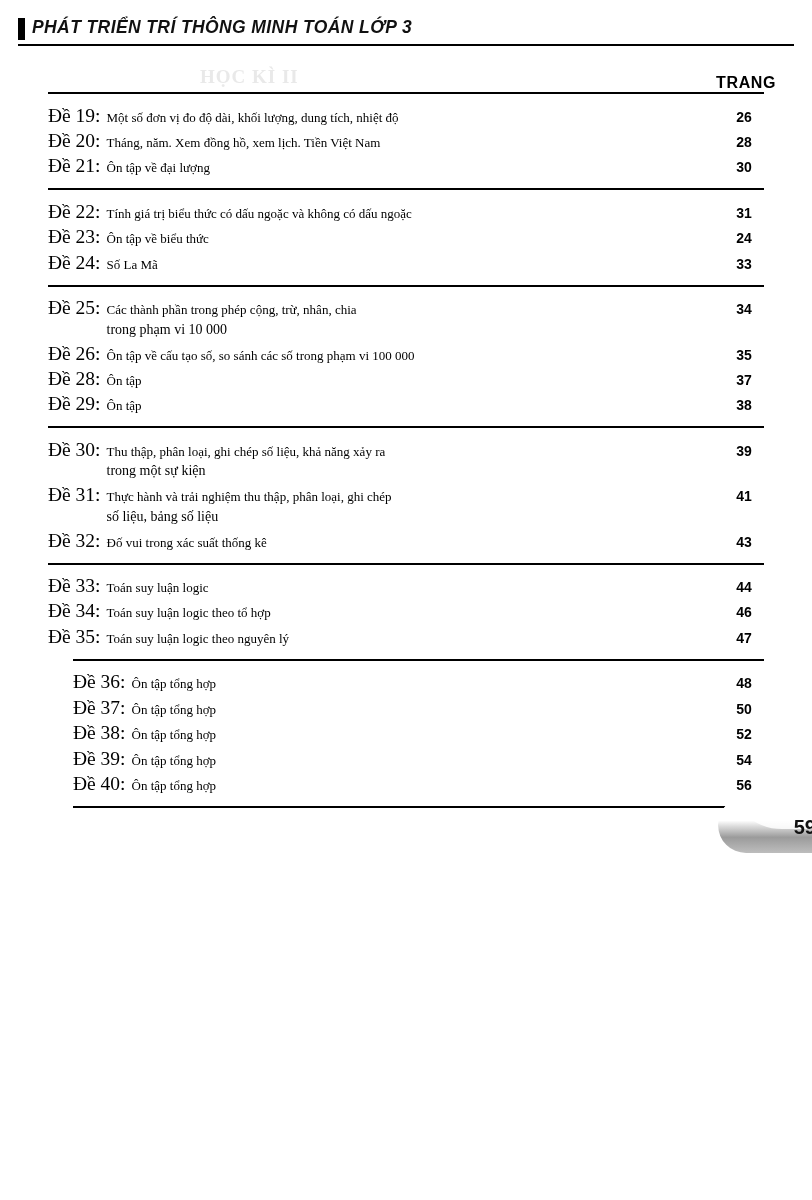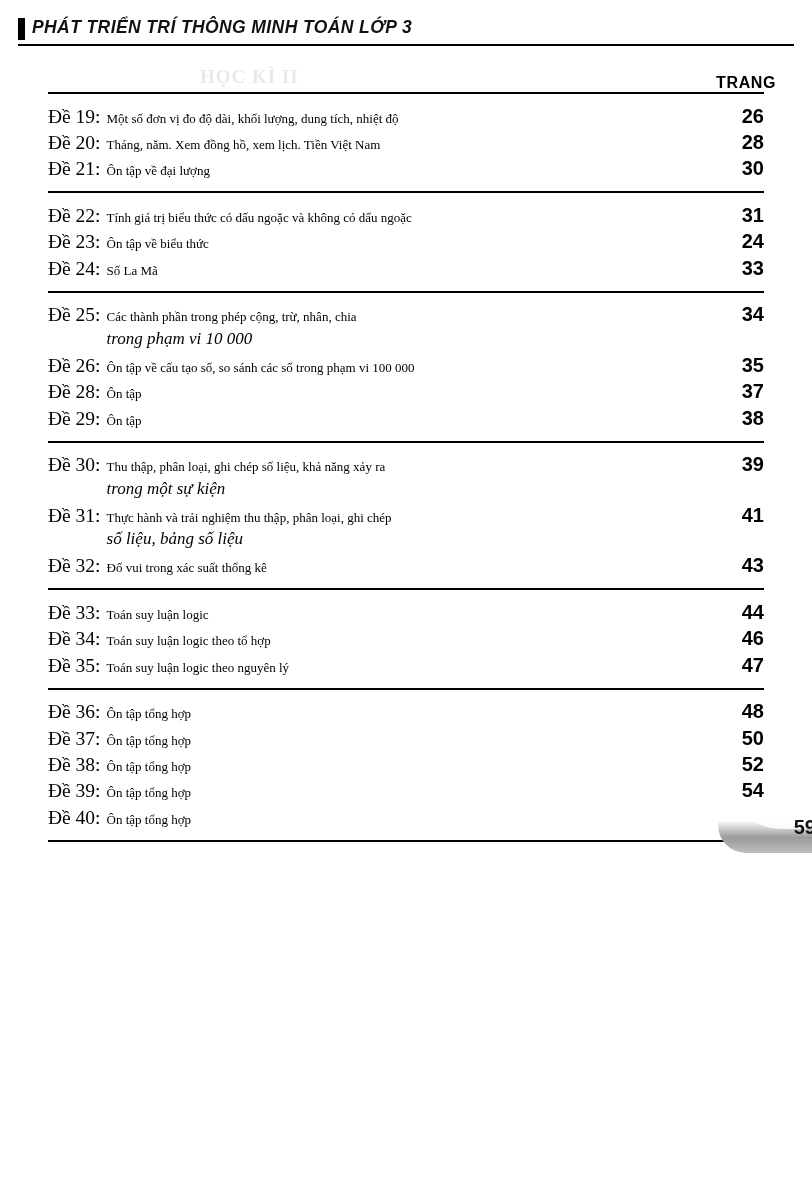--- a/index.html
+++ b/index.html
@@ -93,20 +93,21 @@
     top: 92px;
     width: 716px;
   }
 
   .toc-group {
     border-top: 2px solid #000000;
     padding: 9px 0 9px 0;
   }
   .toc-group:last-child {
     border-bottom: 2px solid #000000;
+    margin-left: 25px;
   }
 
   .toc-row {
     display: flex;
     align-items: baseline;
     justify-content: space-between;
     padding: 1.5px 0;
   }
   .toc-entry {
     display: flex;
@@ -120,32 +121,31 @@
     flex: 0 0 auto;
     padding-right: 6px;
   }
   .toc-title {
     font-size: 13px;
     line-height: 1.42;
   }
   .toc-page {
     font-family: "Liberation Sans", sans-serif;
     font-weight: bold;
-    font-size: 20px;
+    font-size: 14px;
     flex: 0 0 auto;
     width: 40px;
-    text-align: right;
+    text-align: center;
     padding-left: 14px;
   }
   .toc-cont {
     display: block;
     padding-left: 74px;
-    font-size: 17px;
+    font-size: 14px;
     line-height: 1.42;
-    font-style: italic;
   }
   .toc-cont-first {
     padding-left: 0;
   }
 
   
   .footer {
     position: absolute;
     left: 0;
     bottom: 0;

